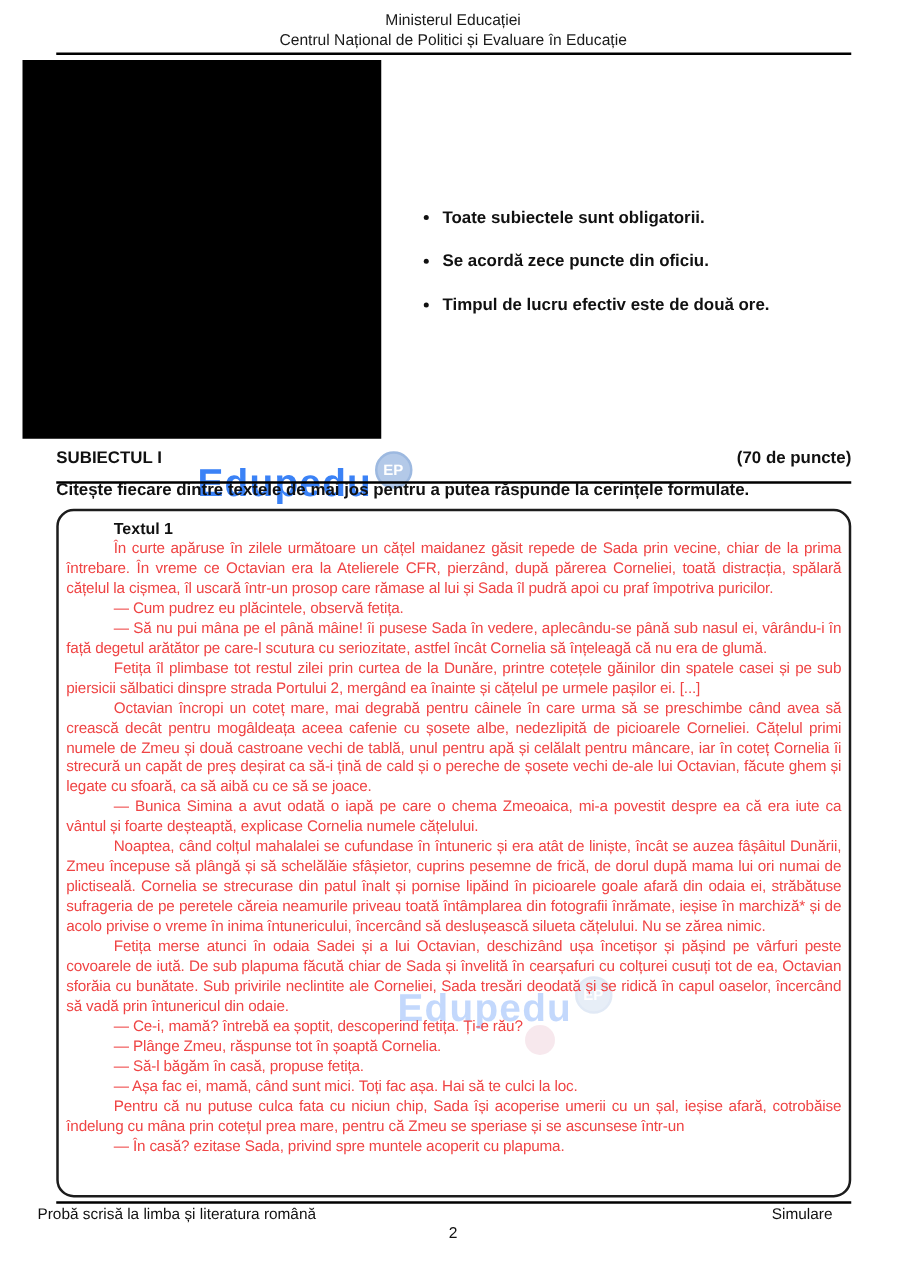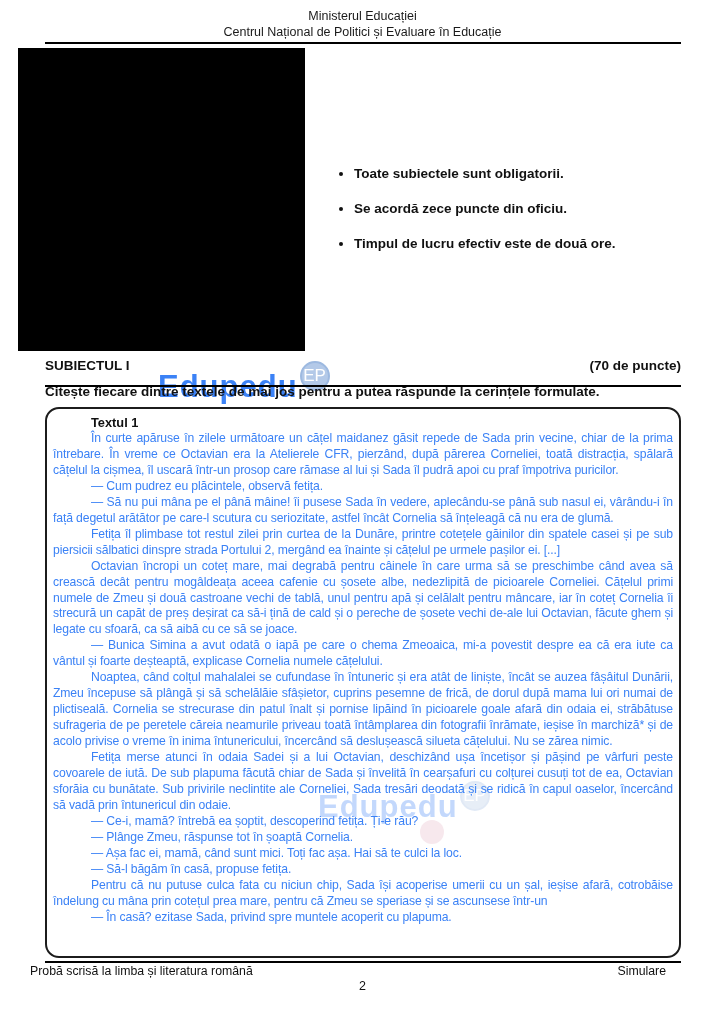--- a/index.html
+++ b/index.html
@@ -61,38 +61,38 @@
     background: transparent;
   }
   .text-box .text-title {
     font-weight: bold; font-size: 12.8px; line-height: 17px;
     text-indent: 38px;
   }
   .text-box p {
     font-size: 12.2px; line-height: 15.95px;
     text-align: justify; text-indent: 38px;
     letter-spacing: -0.12px;
-    color: #3b82f6;
+    color: #ef4444;
   }
 
   
   .watermark {
     position: absolute; z-index: 0;
     display: flex; align-items: flex-start;
     pointer-events: none;
     user-select: none;
   }
   .wm-text {
     font-size: 31px; font-weight: bold; letter-spacing: 1px;
     color: #3b82f6;
   }
   .wm-badge {
     width: 30px; height: 30px; border-radius: 50%;
     background: #b3c9e8; color: #ffffff;
-    font-size: 17px; font-weight: normal;
+    font-size: 12px; font-weight: bold;
     display: flex; align-items: center; justify-content: center;
     margin-left: 2px; margin-top: -8px;
     border: 2px solid #9db9e0;
   }
   .wm-1 { left: 158px; top: 369px; }
   .wm-2 { left: 318px; top: 789px; opacity: 0.30; }
   .wm-dot {
     position: absolute; z-index: 0;
     left: 420px; top: 820px; width: 24px; height: 24px;
     border-radius: 50%;
@@ -156,22 +156,22 @@
       <p>În curte apăruse în zilele următoare un cățel maidanez găsit repede de Sada prin vecine, chiar de la prima întrebare. În vreme ce Octavian era la Atelierele CFR, pierzând, după părerea Corneliei, toată distracția, spălară cățelul la cișmea, îl uscară într-un prosop care rămase al lui și Sada îl pudră apoi cu praf împotriva puricilor.</p>
       <p>— Cum pudrez eu plăcintele, observă fetița.</p>
       <p>— Să nu pui mâna pe el până mâine! îi pusese Sada în vedere, aplecându-se până sub nasul ei, vârându-i în față degetul arătător pe care-l scutura cu seriozitate, astfel încât Cornelia să înțeleagă că nu era de glumă.</p>
       <p>Fetița îl plimbase tot restul zilei prin curtea de la Dunăre, printre cotețele găinilor din spatele casei și pe sub piersicii sălbatici dinspre strada Portului 2, mergând ea înainte și cățelul pe urmele pașilor ei. [...]</p>
       <p>Octavian încropi un coteț mare, mai degrabă pentru câinele în care urma să se preschimbe când avea să crească decât pentru mogâldeața aceea cafenie cu șosete albe, nedezlipită de picioarele Corneliei. Cățelul primi numele de Zmeu și două castroane vechi de tablă, unul pentru apă și celălalt pentru mâncare, iar în coteț Cornelia îi strecură un capăt de preș deșirat ca să-i țină de cald și o pereche de șosete vechi de-ale lui Octavian, făcute ghem și legate cu sfoară, ca să aibă cu ce să se joace.</p>
       <p>— Bunica Simina a avut odată o iapă pe care o chema Zmeoaica, mi-a povestit despre ea că era iute ca vântul și foarte deșteaptă, explicase Cornelia numele cățelului.</p>
       <p>Noaptea, când colțul mahalalei se cufundase în întuneric și era atât de liniște, încât se auzea fâșâitul Dunării, Zmeu începuse să plângă și să schelălăie sfâșietor, cuprins pesemne de frică, de dorul după mama lui ori numai de plictiseală. Cornelia se strecurase din patul înalt și pornise lipăind în picioarele goale afară din odaia ei, străbătuse sufrageria de pe peretele căreia neamurile priveau toată întâmplarea din fotografii înrămate, ieșise în marchiză* și de acolo privise o vreme în inima întunericului, încercând să deslușească silueta cățelului. Nu se zărea nimic.</p>
       <p>Fetița merse atunci în odaia Sadei și a lui Octavian, deschizând ușa încetișor și pășind pe vârfuri peste covoarele de iută. De sub plapuma făcută chiar de Sada și învelită în cearșafuri cu colțurei cusuți tot de ea, Octavian sforăia cu bunătate. Sub privirile neclintite ale Corneliei, Sada tresări deodată și se ridică în capul oaselor, încercând să vadă prin întunericul din odaie.</p>
       <p>— Ce-i, mamă? întrebă ea șoptit, descoperind fetița. Ți-e rău?</p>
       <p>— Plânge Zmeu, răspunse tot în șoaptă Cornelia.</p>
+      <p>— Să-l băgăm în casă, propuse fetița.</p>
       <p>— Așa fac ei, mamă, când sunt mici. Toți fac așa. Hai să te culci la loc.</p>
-      <p>— Să-l băgăm în casă, propuse fetița.</p>
       <p>Pentru că nu putuse culca fata cu niciun chip, Sada își acoperise umerii cu un șal, ieșise afară, cotrobăise îndelung cu mâna prin cotețul prea mare, pentru că Zmeu se speriase și se ascunsese într-un</p>
       <p>— În casă? ezitase Sada, privind spre muntele acoperit cu plapuma.</p>
     </div>
 </div>
 
 <div class="layer footer-rule"></div>
 <div class="layer footer-row">
   <span>Probă scrisă la limba și literatura română</span>
   <span>Simulare</span>
 </div>

